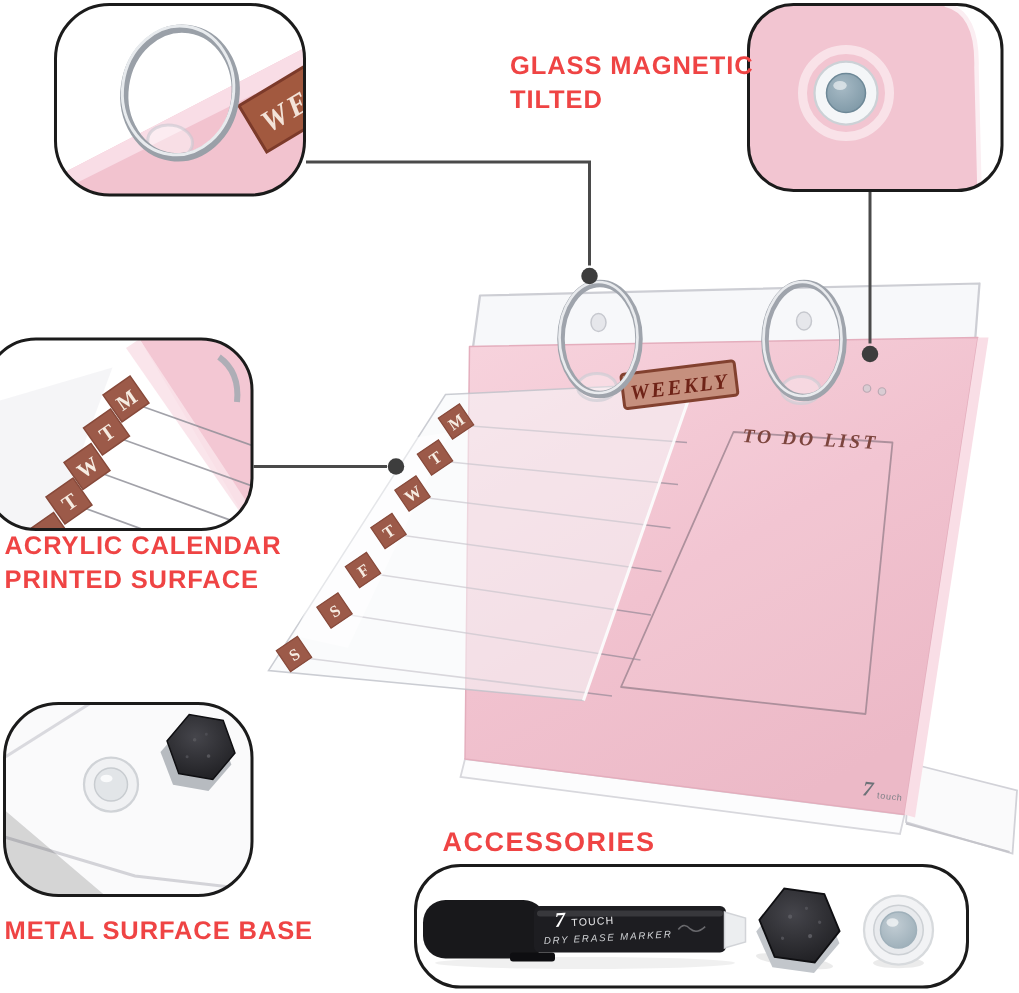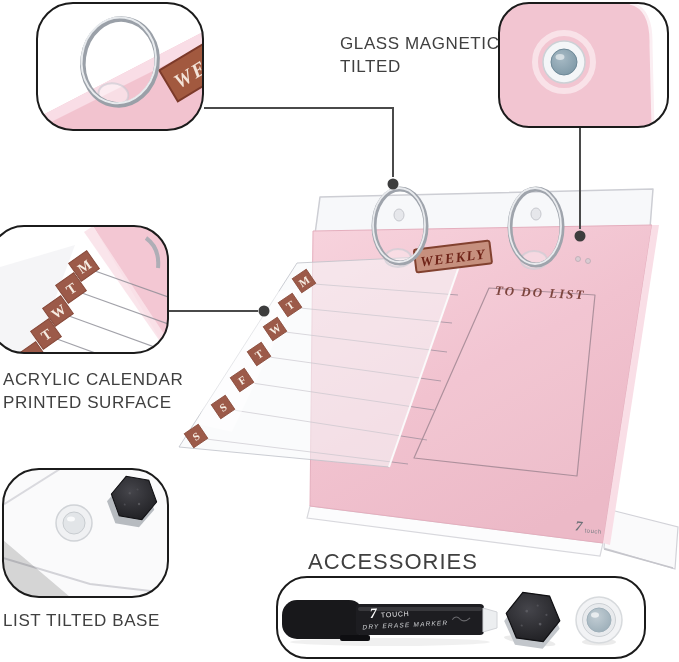--- a/index.html
+++ b/index.html
@@ -1,21 +1,21 @@
 <!DOCTYPE html>
 <html><head>
 <meta charset="utf-8">
 <style>
   html,body{margin:0;padding:0;background:#ffffff;}
   .canvas{position:relative;width:679px;height:662px;background:#ffffff;overflow:hidden;
           font-family:"Liberation Sans",sans-serif;}
   .canvas svg{position:absolute;left:0;top:0;}
-  .label{position:absolute;color:#404040;font-weight:400;font-size:17px;line-height:23px;
+  .label{position:absolute;color:#ef4444;font-weight:700;font-size:17px;line-height:23px;
          letter-spacing:.6px;white-space:nowrap;}
-  .label.small{font-size:22px;letter-spacing:1px;margin-left:13px;}
+  .label.small{font-size:18px;letter-spacing:1px;}
   .svgtext{font-family:"Liberation Serif",serif;}
 </style>
 </head>
 <body>
 
 <div class="canvas">
 
 <svg width="679" height="662" viewBox="0 0 679 662">
   <defs>
     <linearGradient id="pinkGrad" x1="0" y1="0" x2="0.6" y2="1">
@@ -278,24 +278,24 @@
       <circle r="12" fill="url(#magGrad2)" stroke="#9fb0ba" stroke-width="1"></circle>
       <ellipse cx="-4" cy="-5" rx="4" ry="2.8" fill="rgba(255,255,255,0.65)"></ellipse>
     </g>
   </g>
 </svg>
 
   <div class="label" style="left:340px;top:32px;">
     <div>GLASS MAGNETIC</div>
     <div>TILTED</div>
   </div>
-  <div class="label" style="left:3px;top:368px;">
+  <div class="label" style="left:3px;top:352px;">
     <div>ACRYLIC CALENDAR</div>
     <div>PRINTED SURFACE</div>
   </div>
   <div class="label" style="left:3px;top:609px;">
-    <div>LIST TILTED BASE</div>
+    <div>METAL SURFACE BASE</div>
   </div>
   <div class="label small" style="left:295px;top:550px;">
     <div>ACCESSORIES</div>
   </div>
 
 </div>
 
 </body></html>

